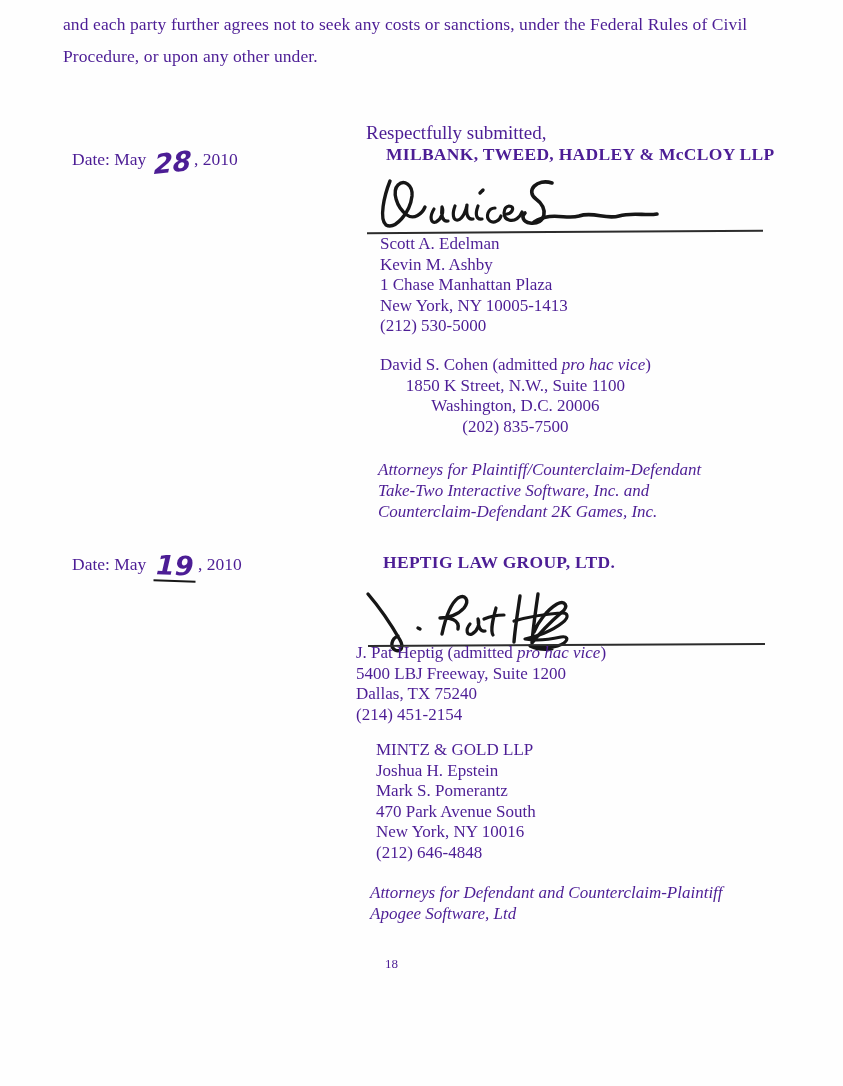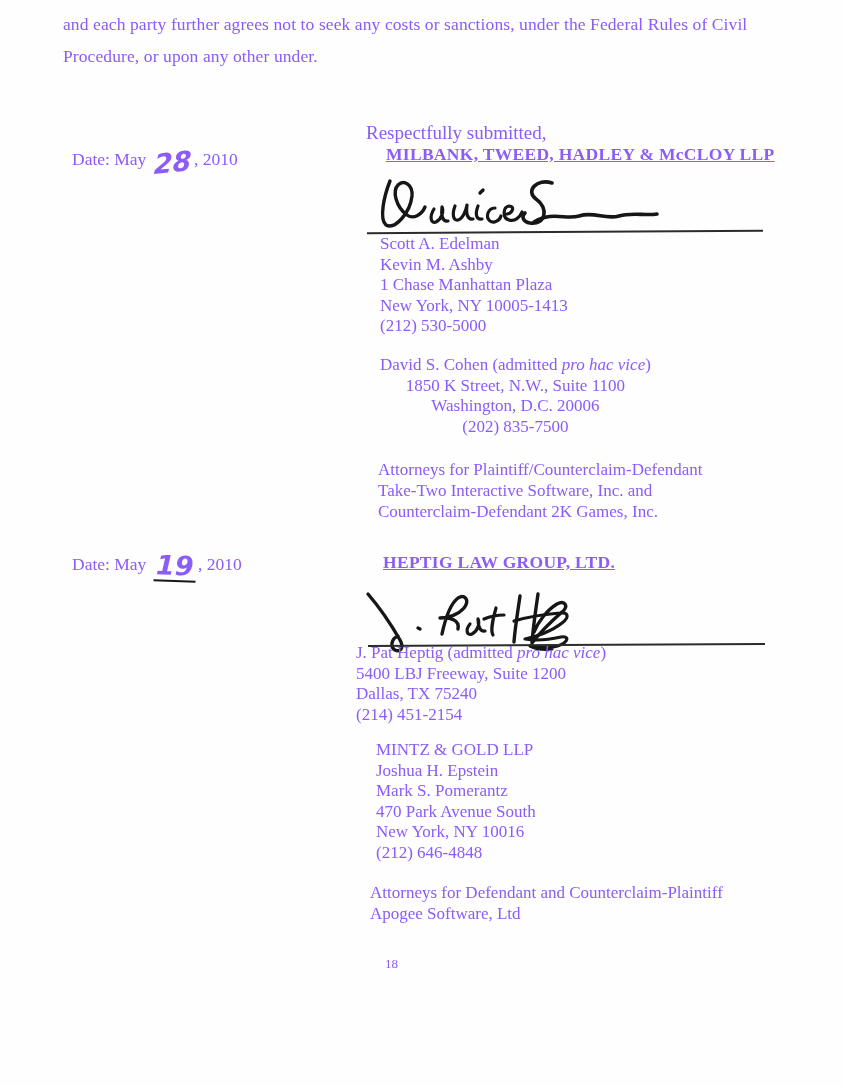--- a/index.html
+++ b/index.html
@@ -3,21 +3,21 @@
 <meta charset="utf-8">
 <style>
   * { margin: 0; padding: 0; box-sizing: border-box; }
   html, body { background: #e8e8e8; }
   .page {
     position: relative;
     width: 843px;
     height: 1086px;
     margin: 0 auto;
     background: #fefefe;
-    color: #8b5cf6;
+    color: #4c1d95;
     font-family: "Liberation Serif", "DejaVu Serif", serif;
     overflow: hidden;
   }
   .para {
     position: absolute;
     left: 63px; top: 8px; width: 740px;
     font-size: 17.5px; line-height: 32px;
     letter-spacing: 0.1px;
   }
   .line { white-space: nowrap; }
@@ -44,30 +44,29 @@
   }
   .hand-digit.underlined {
     transform: rotate(2deg);
     border-bottom: 2px solid #171717;
     padding: 0 2px 1px 2px;
   }
   .firm-name {
     position: absolute;
     font-size: 17.5px; font-weight: 600; letter-spacing: 0.3px;
     white-space: nowrap;
-    text-decoration: underline;
   }
   .firm1-name { left: 386px; top: 144px; }
   .firm2-name { left: 383px; top: 552px; }
   .addr {
     position: absolute;
     font-size: 17px; line-height: 20.6px;
     white-space: nowrap;
   }
-  .addr.italic, .role { }
+  .addr.italic, .role { font-style: italic; }
   .role {
     position: absolute;
     font-size: 17px; line-height: 21px;
     white-space: nowrap;
   }
   .sig-line {
     position: absolute; height: 2px; background: #2c2c2c;
   }
   .sig-line.s1 { left: 367px; top: 231px; width: 396px; transform: rotate(-0.35deg); }
   .sig-line.s2 { left: 368px; top: 644px; width: 397px; transform: rotate(-0.3deg); }

